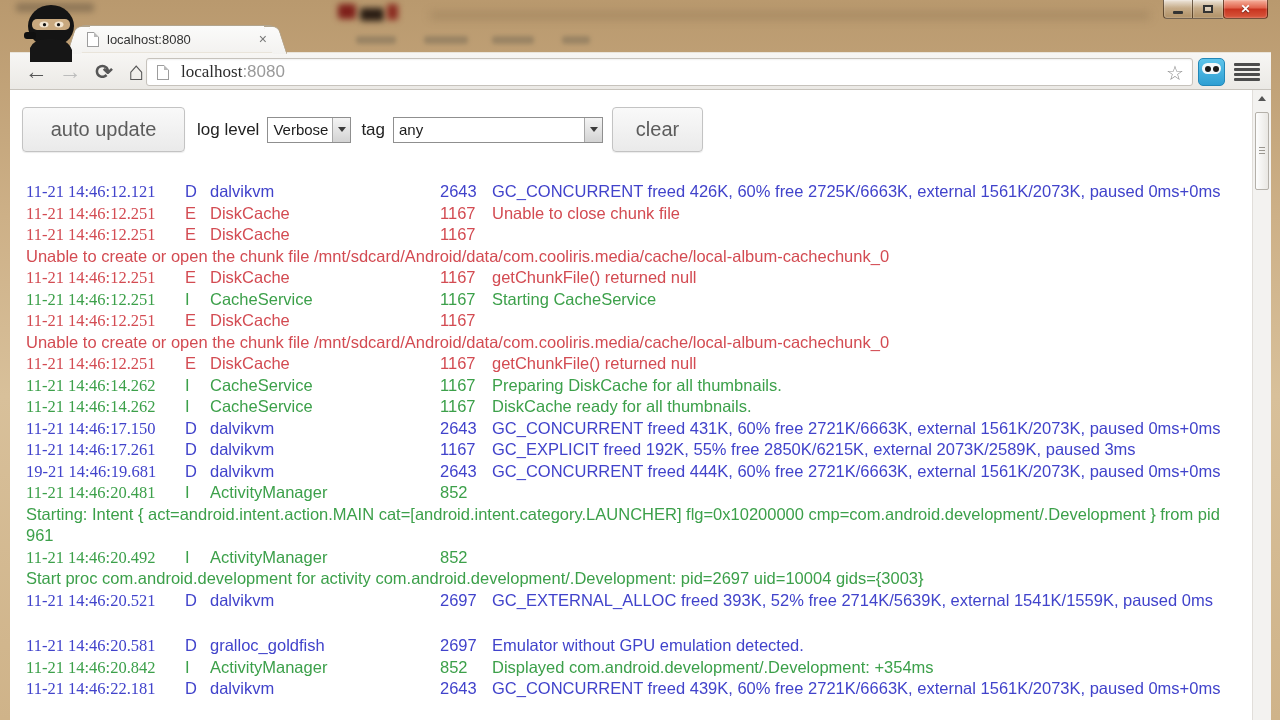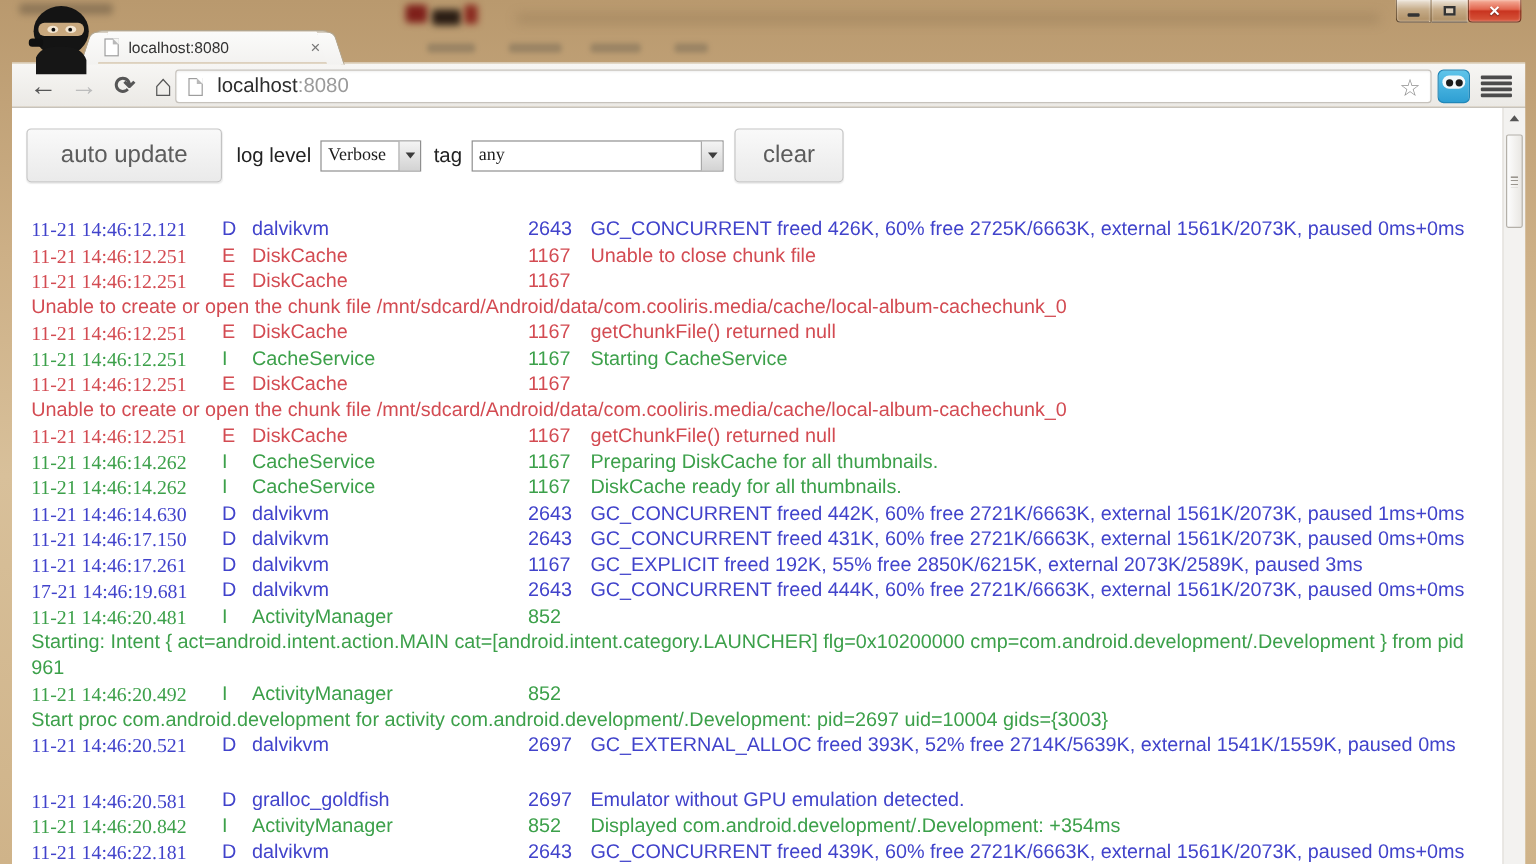--- a/index.html
+++ b/index.html
@@ -81,21 +81,21 @@
   .nb-reload { left:78px; font-size:21px; font-weight:bold;}
   .nb-home   { left:110px; font-size:26px; }
   .omnibox {
     position:absolute; left:136px; right:78px; top:5px; height:28px;
     background:#fff; border:1px solid #c6c2bc; border-radius:3px;
     display:flex; align-items:center; padding:0 10px;
     box-shadow:inset 0 1px 2px rgba(0,0,0,.06);
   }
   .omnibox .pageicon { --fold:#fff; }
   .url-text { font-size:17px; margin-left:12px; white-space:nowrap; }
-  .url-host { color:#2c2c2c; }
+  .url-host { color:#2c2c2c;font-family:Liberation Serif, serif; }
   .url-port { color:#9a9a9a; }
   .star { position:absolute; right:8px; top:2px; font-size:20px; color:#909090; }
   .ext-btn {
     position:absolute; right:46px; top:5px; width:27px; height:28px; border-radius:5px;
     background:linear-gradient(180deg,#5ec4ea,#2e9fd3); border:1px solid #2287b8;
     display:flex; justify-content:center;
   }
   .ext-face { margin-top:4px; width:19px; height:11px; background:#f3f8fa; border-radius:6px; display:flex; align-items:center; justify-content:center; gap:2px;}
   .ext-eye { width:6px; height:6px; background:#1b1b1b; border-radius:50%; }
   .menu-btn { position:absolute; right:11px; top:9px; width:26px; height:20px; display:flex; flex-direction:column; justify-content:space-between; padding:1px 0;}
@@ -113,21 +113,21 @@
     color:#5c5c5c; font-size:20px; font-family:"Liberation Sans",sans-serif;
     box-shadow:0 1px 1px rgba(0,0,0,.08);
   }
   .btn-auto  { width:163px; }
   .btn-clear { width:91px; margin-left:9px; }
   .ctl-label { font-size:17px; color:#222; }
   .lbl-loglevel { margin-left:12px; }
   .lbl-tag  { margin-left:10px; }
   .fakeselect {
     margin-left:8px; height:26px; background:#fff; border:1px solid #8f8f8f;
-    display:flex; align-items:center;font-family:Liberation Serif, serif;
+    display:flex; align-items:center;
   }
   .sel-level { width:84px; }
   .sel-tag   { width:210px; }
   .sel-value { flex:1; font-size:15px; color:#1c1c1c; padding-left:5px; white-space:nowrap; overflow:hidden; }
   .sel-arrow {
     width:18px; height:24px; margin-right:0; border-left:1px solid #a8a8a8;
     background:linear-gradient(180deg,#f4f4f4,#d3d3d3);
     display:flex; align-items:center; justify-content:center;
   }
   .sel-arrow::after { content:''; border-left:4px solid transparent; border-right:4px solid transparent; border-top:5px solid #3c3c3c; }
@@ -256,24 +256,23 @@
   <div class="log" id="log-list">
       <div class="log-row" style="color: rgb(65, 67, 203);"><span class="c-time">11-21 14:46:12.121</span><span class="c-lvl">D</span><span class="c-tag">dalvikvm</span><span class="c-pid">2643</span><span class="c-msg">GC_CONCURRENT freed 426K, 60% free 2725K/6663K, external 1561K/2073K, paused 0ms+0ms</span></div>
       <div class="log-row" style="color: rgb(211, 75, 82);"><span class="c-time">11-21 14:46:12.251</span><span class="c-lvl">E</span><span class="c-tag">DiskCache</span><span class="c-pid">1167</span><span class="c-msg">Unable to close chunk file</span></div>
       <div class="log-row" style="color: rgb(211, 75, 82);"><span class="c-time">11-21 14:46:12.251</span><span class="c-lvl">E</span><span class="c-tag">DiskCache</span><span class="c-pid">1167</span><span class="c-msg">Unable to create or open the chunk file /mnt/sdcard/Android/data/com.cooliris.media/cache/local-album-cachechunk_0</span></div>
       <div class="log-row" style="color: rgb(211, 75, 82);"><span class="c-time">11-21 14:46:12.251</span><span class="c-lvl">E</span><span class="c-tag">DiskCache</span><span class="c-pid">1167</span><span class="c-msg">getChunkFile() returned null</span></div>
       <div class="log-row" style="color: rgb(60, 160, 74);"><span class="c-time">11-21 14:46:12.251</span><span class="c-lvl">I</span><span class="c-tag">CacheService</span><span class="c-pid">1167</span><span class="c-msg">Starting CacheService</span></div>
       <div class="log-row" style="color: rgb(211, 75, 82);"><span class="c-time">11-21 14:46:12.251</span><span class="c-lvl">E</span><span class="c-tag">DiskCache</span><span class="c-pid">1167</span><span class="c-msg">Unable to create or open the chunk file /mnt/sdcard/Android/data/com.cooliris.media/cache/local-album-cachechunk_0</span></div>
       <div class="log-row" style="color: rgb(211, 75, 82);"><span class="c-time">11-21 14:46:12.251</span><span class="c-lvl">E</span><span class="c-tag">DiskCache</span><span class="c-pid">1167</span><span class="c-msg">getChunkFile() returned null</span></div>
       <div class="log-row" style="color: rgb(60, 160, 74);"><span class="c-time">11-21 14:46:14.262</span><span class="c-lvl">I</span><span class="c-tag">CacheService</span><span class="c-pid">1167</span><span class="c-msg">Preparing DiskCache for all thumbnails.</span></div>
       <div class="log-row" style="color: rgb(60, 160, 74);"><span class="c-time">11-21 14:46:14.262</span><span class="c-lvl">I</span><span class="c-tag">CacheService</span><span class="c-pid">1167</span><span class="c-msg">DiskCache ready for all thumbnails.</span></div>
-      <div class="log-row" style="color: rgb(65, 67, 203);"><span class="c-time">11-21 14:46:14.630</span><span class="c-lvl">D</span><span class="c-tag">dalvikvm</span><span class="c-pid">2643</span><span class="c-msg">GC_CONCURRENT freed 442K, 60% free 2721K/6663K, external 1561K/2073K, paused 1ms+0ms</span></div>
       <div class="log-row" style="color: rgb(65, 67, 203);"><span class="c-time">11-21 14:46:17.150</span><span class="c-lvl">D</span><span class="c-tag">dalvikvm</span><span class="c-pid">2643</span><span class="c-msg">GC_CONCURRENT freed 431K, 60% free 2721K/6663K, external 1561K/2073K, paused 0ms+0ms</span></div>
       <div class="log-row" style="color: rgb(65, 67, 203);"><span class="c-time">11-21 14:46:17.261</span><span class="c-lvl">D</span><span class="c-tag">dalvikvm</span><span class="c-pid">1167</span><span class="c-msg">GC_EXPLICIT freed 192K, 55% free 2850K/6215K, external 2073K/2589K, paused 3ms</span></div>
-      <div class="log-row" style="color: rgb(65, 67, 203);"><span class="c-time">17-21 14:46:19.681</span><span class="c-lvl">D</span><span class="c-tag">dalvikvm</span><span class="c-pid">2643</span><span class="c-msg">GC_CONCURRENT freed 444K, 60% free 2721K/6663K, external 1561K/2073K, paused 0ms+0ms</span></div>
+      <div class="log-row" style="color: rgb(65, 67, 203);"><span class="c-time">19-21 14:46:19.681</span><span class="c-lvl">D</span><span class="c-tag">dalvikvm</span><span class="c-pid">2643</span><span class="c-msg">GC_CONCURRENT freed 444K, 60% free 2721K/6663K, external 1561K/2073K, paused 0ms+0ms</span></div>
       <div class="log-row" style="color: rgb(60, 160, 74);"><span class="c-time">11-21 14:46:20.481</span><span class="c-lvl">I</span><span class="c-tag">ActivityManager</span><span class="c-pid">852</span><span class="c-msg">Starting: Intent { act=android.intent.action.MAIN cat=[android.intent.category.LAUNCHER] flg=0x10200000 cmp=com.android.development/.Development } from pid 961</span></div>
       <div class="log-row" style="color: rgb(60, 160, 74);"><span class="c-time">11-21 14:46:20.492</span><span class="c-lvl">I</span><span class="c-tag">ActivityManager</span><span class="c-pid">852</span><span class="c-msg">Start proc com.android.development for activity com.android.development/.Development: pid=2697 uid=10004 gids={3003}</span></div>
       <div class="log-row" style="color: rgb(65, 67, 203);"><span class="c-time">11-21 14:46:20.521</span><span class="c-lvl">D</span><span class="c-tag">dalvikvm</span><span class="c-pid">2697</span><span class="c-msg">GC_EXTERNAL_ALLOC freed 393K, 52% free 2714K/5639K, external 1541K/1559K, paused 0ms</span></div>
       <div class="log-row" style="color: rgb(65, 67, 203); margin-top: 24px;"><span class="c-time">11-21 14:46:20.581</span><span class="c-lvl">D</span><span class="c-tag">gralloc_goldfish</span><span class="c-pid">2697</span><span class="c-msg">Emulator without GPU emulation detected.</span></div>
       <div class="log-row" style="color: rgb(60, 160, 74);"><span class="c-time">11-21 14:46:20.842</span><span class="c-lvl">I</span><span class="c-tag">ActivityManager</span><span class="c-pid">852</span><span class="c-msg">Displayed com.android.development/.Development: +354ms</span></div>
       <div class="log-row" style="color: rgb(65, 67, 203);"><span class="c-time">11-21 14:46:22.181</span><span class="c-lvl">D</span><span class="c-tag">dalvikvm</span><span class="c-pid">2643</span><span class="c-msg">GC_CONCURRENT freed 439K, 60% free 2721K/6663K, external 1561K/2073K, paused 0ms+0ms</span></div>
     </div>
 
   <div class="scrollbar">
     <div class="sb-up"></div>

